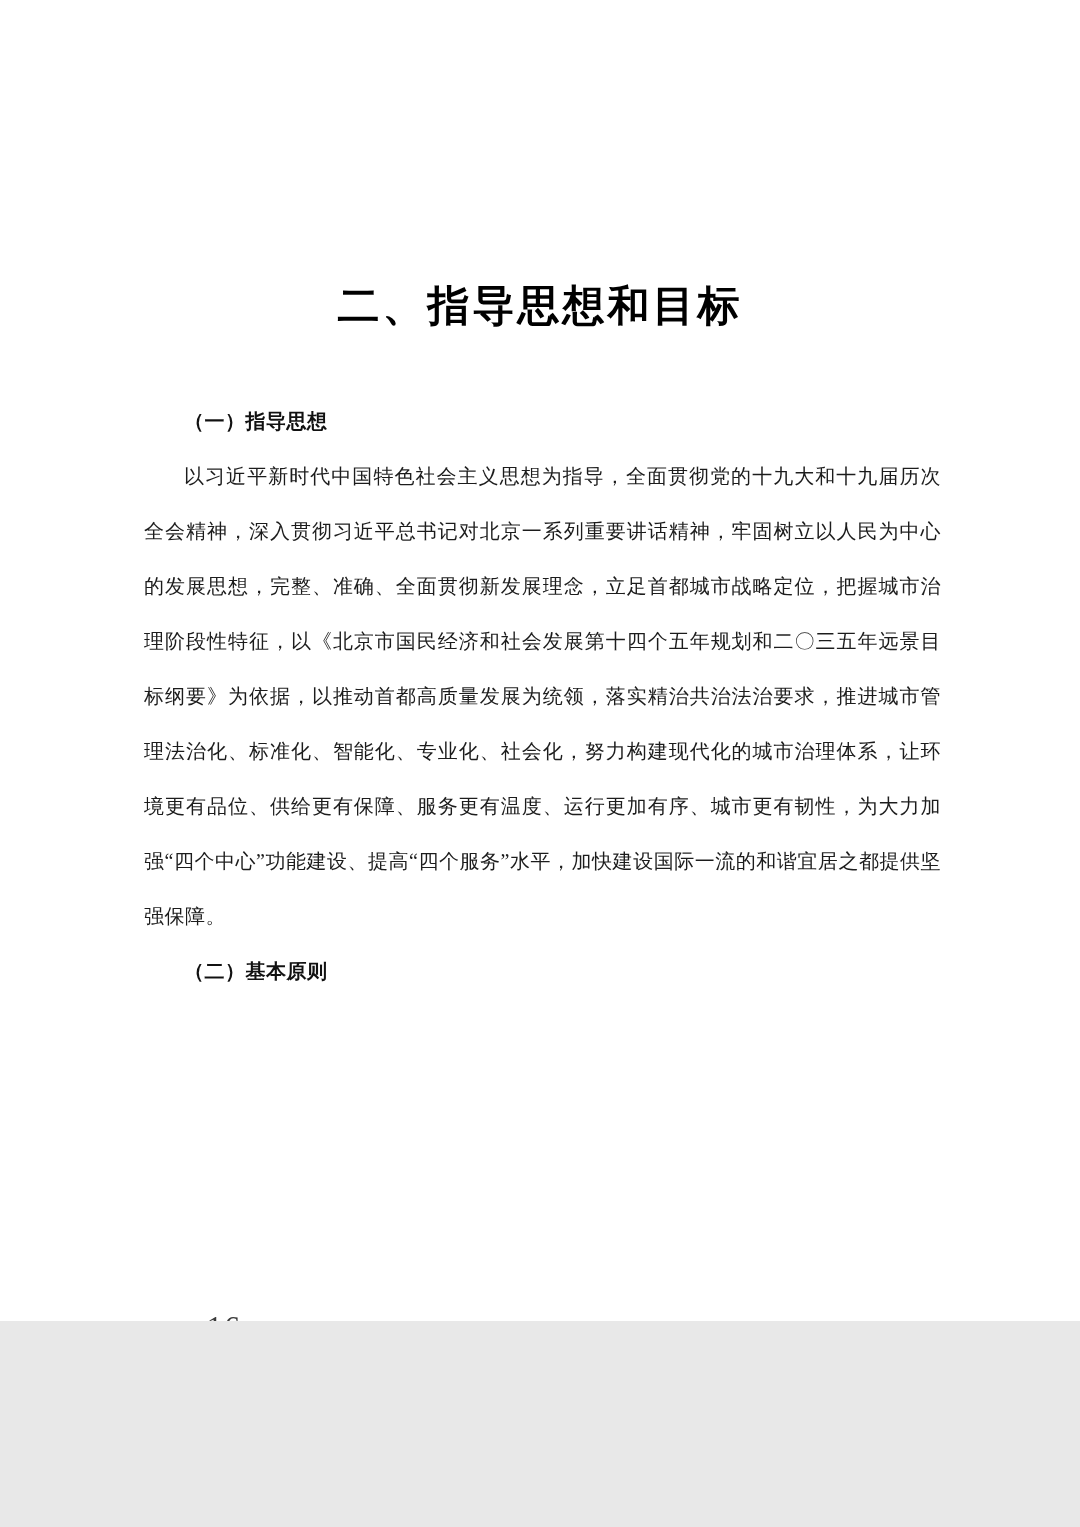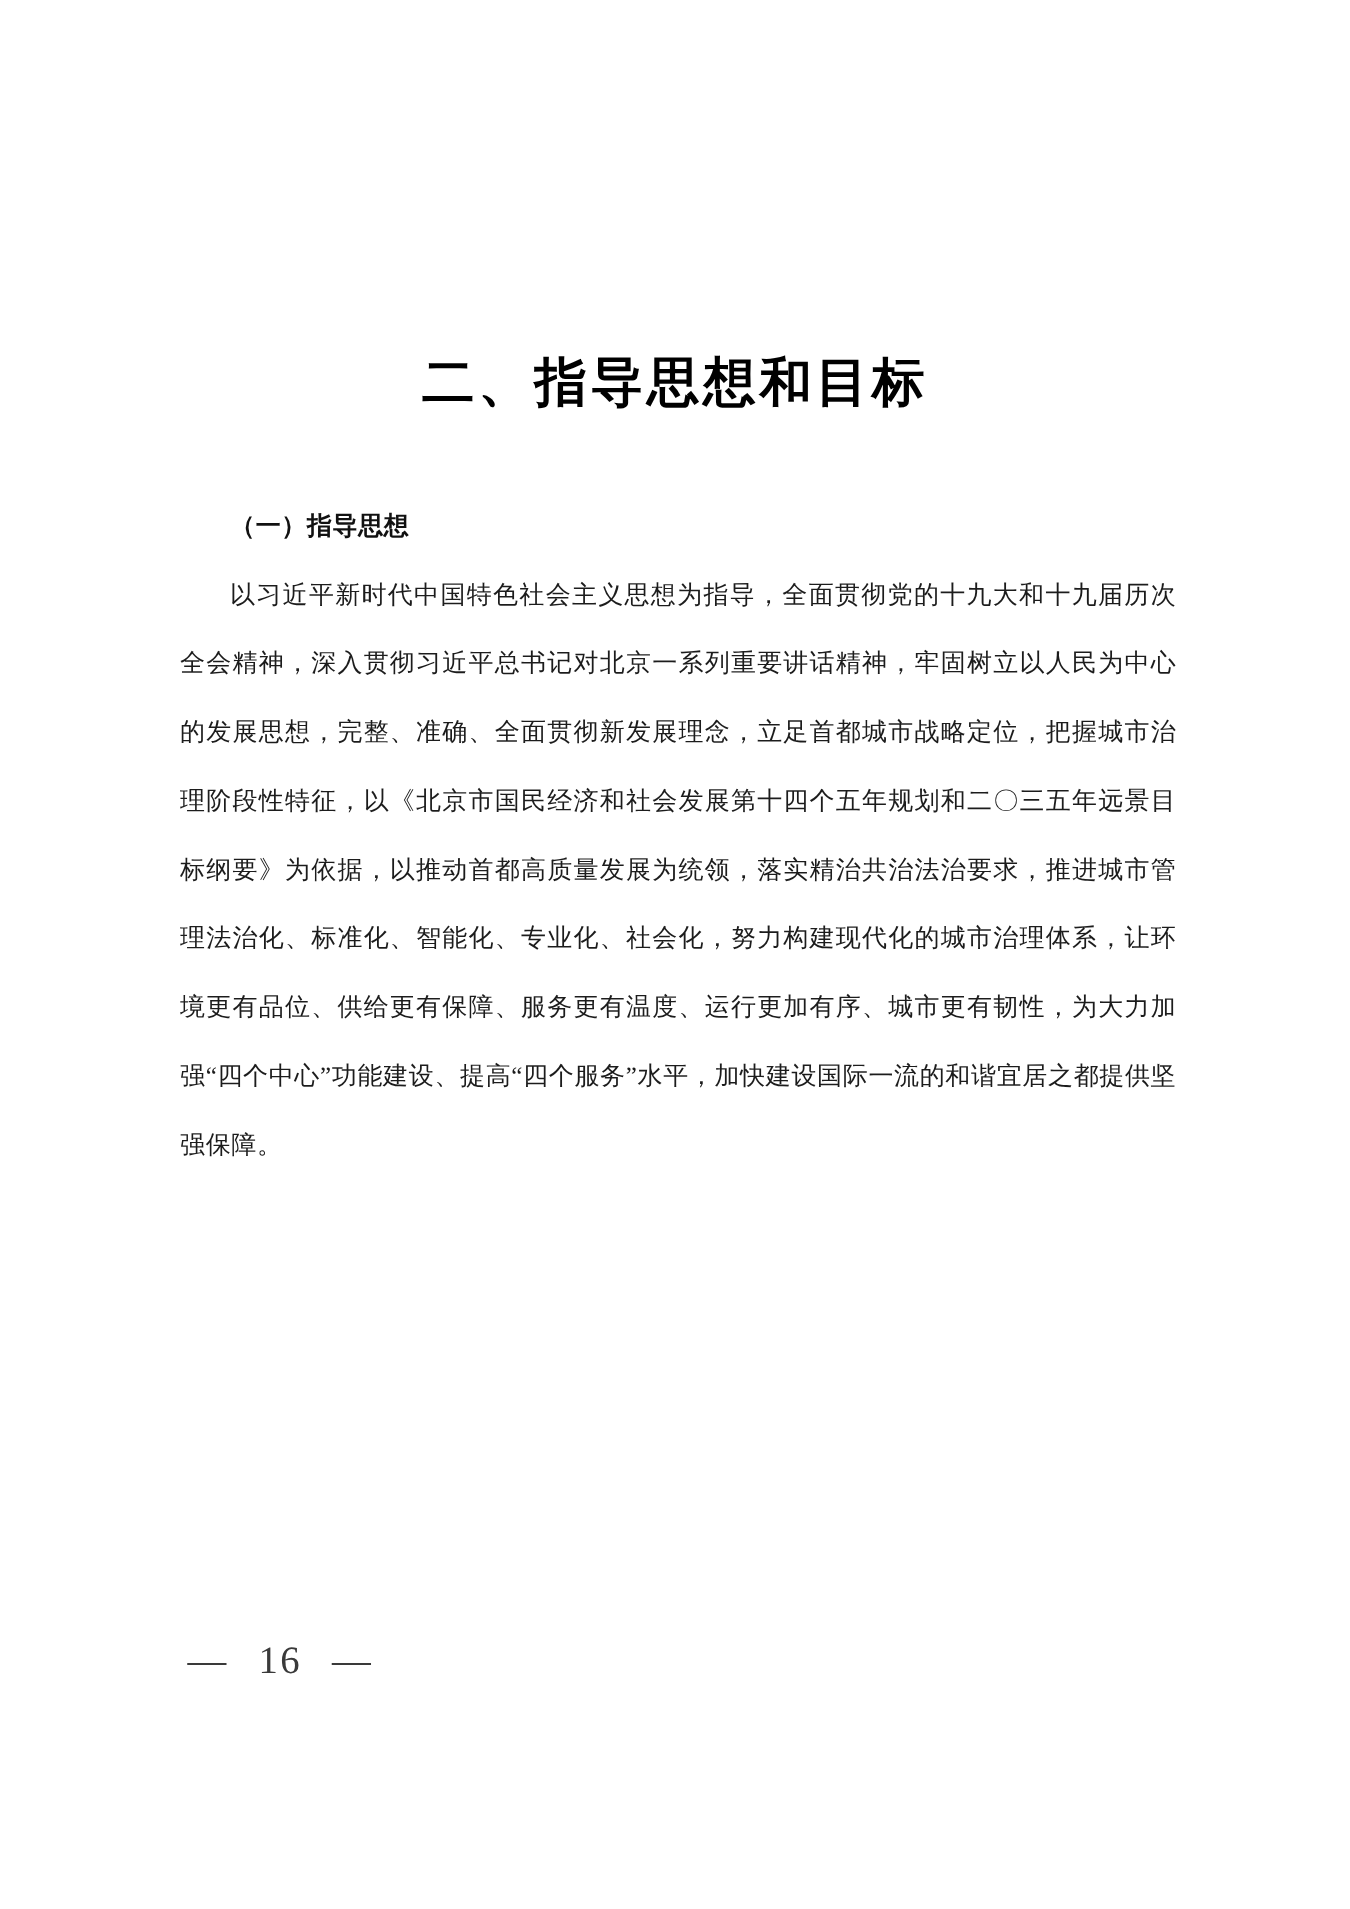--- a/index.html
+++ b/index.html
@@ -3,21 +3,21 @@
 <meta charset="utf-8">
 <style>
   html, body {
     margin: 0;
     padding: 0;
     background: #e8e8e8;
   }
   .page {
     position: relative;
     width: 1080px;
-    height: 1527px;
+    height: 1321px;
     margin: 0 auto;
     background: #ffffff;
     font-family: "Liberation Serif", "DejaVu Serif", serif;
     color: #1c1c1c;
     overflow: hidden;
   }
   .doc-title {
     position: absolute;
     top: 278px;
     left: 0;
@@ -66,20 +66,21 @@
 <div class="page">
 
   <h1 class="doc-title">二、指导思想和目标</h1>
 
   <div class="doc-body">
 
     <p class="section-heading">（一）指导思想</p>
 
     <p class="para">以习近平新时代中国特色社会主义思想为指导，全面贯彻党的十九大和十九届历次全会精神，深入贯彻习近平总书记对北京一系列重要讲话精神，牢固树立以人民为中心的发展思想，完整、准确、全面贯彻新发展理念，立足首都城市战略定位，把握城市治理阶段性特征，以《北京市国民经济和社会发展第十四个五年规划和二〇三五年远景目标纲要》为依据，以推动首都高质量发展为统领，落实精治共治法治要求，推进城市管理法治化、标准化、智能化、专业化、社会化，努力构建现代化的城市治理体系，让环境更有品位、供给更有保障、服务更有温度、运行更加有序、城市更有韧性，为大力加强“四个中心”功能建设、提高“四个服务”水平，加快建设国际一流的和谐宜居之都提供坚强保障。</p>
 
+    <p class="section-heading">（二）基本原则</p>
 
 
 
   </div>
 
   <div class="page-number">— 16 —</div>
 
 </div>
 
 </body></html>

